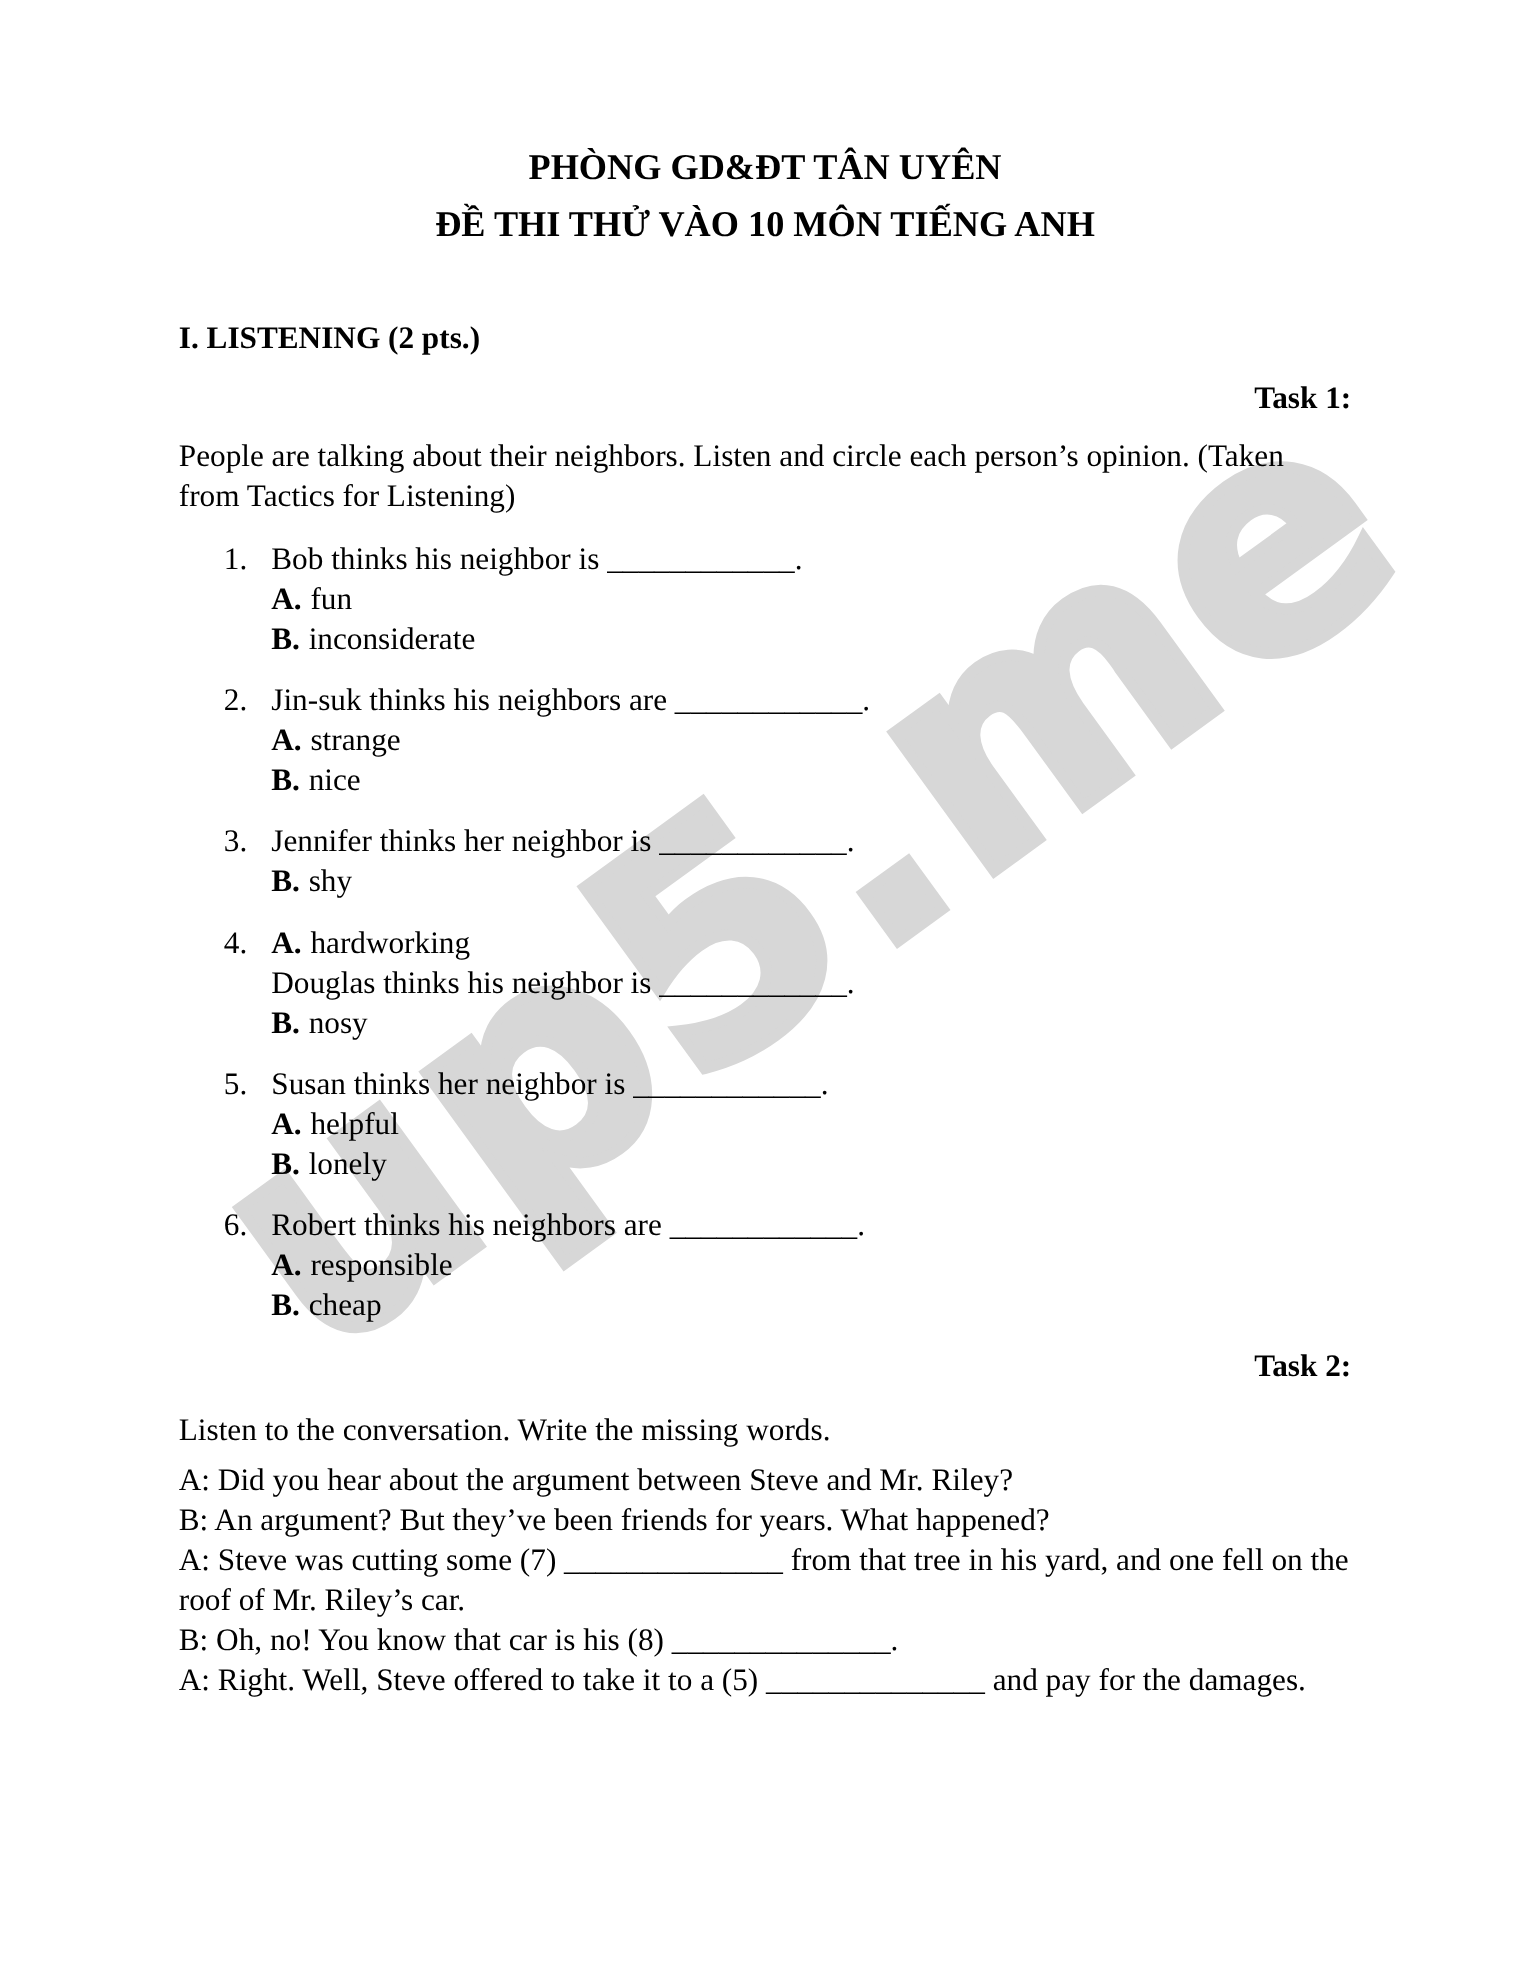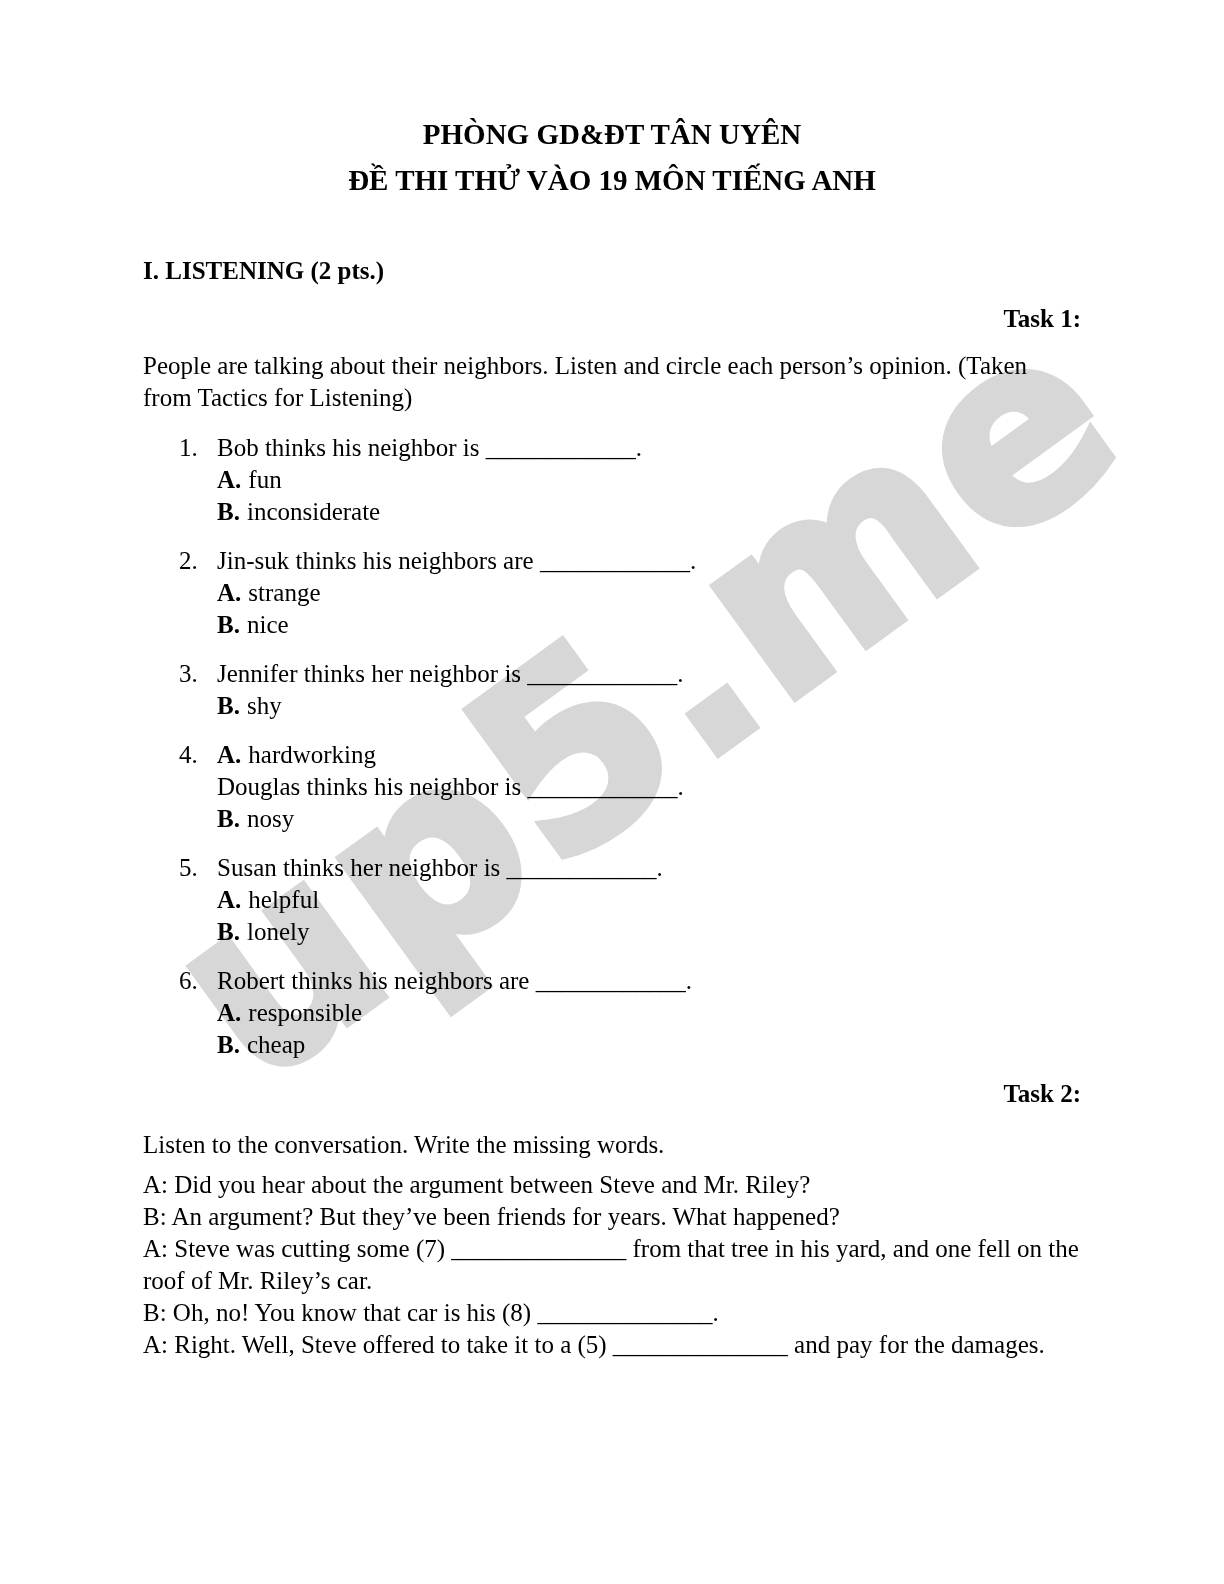--- a/index.html
+++ b/index.html
@@ -81,21 +81,21 @@
 <body>
 
 <div class="page">
 
   <div class="watermark" style="color: rgb(215, 215, 215);">up5.me</div>
 
   <div class="content">
 
     <div class="doc-title">
       <div>PHÒNG GD&amp;ĐT TÂN UYÊN</div>
-      <div>ĐỀ THI THỬ VÀO 19 MÔN TIẾNG ANH</div>
+      <div>ĐỀ THI THỬ VÀO 10 MÔN TIẾNG ANH</div>
     </div>
 
     <div class="section-heading">I. LISTENING (2 pts.)</div>
 
     <div class="task-heading">Task 1:</div>
 
     <p class="intro">People are talking about their neighbors. Listen and circle each person’s opinion. (Taken from Tactics for Listening)</p>
 
     <div class="q-item">
       <span class="q-num">1.</span>

